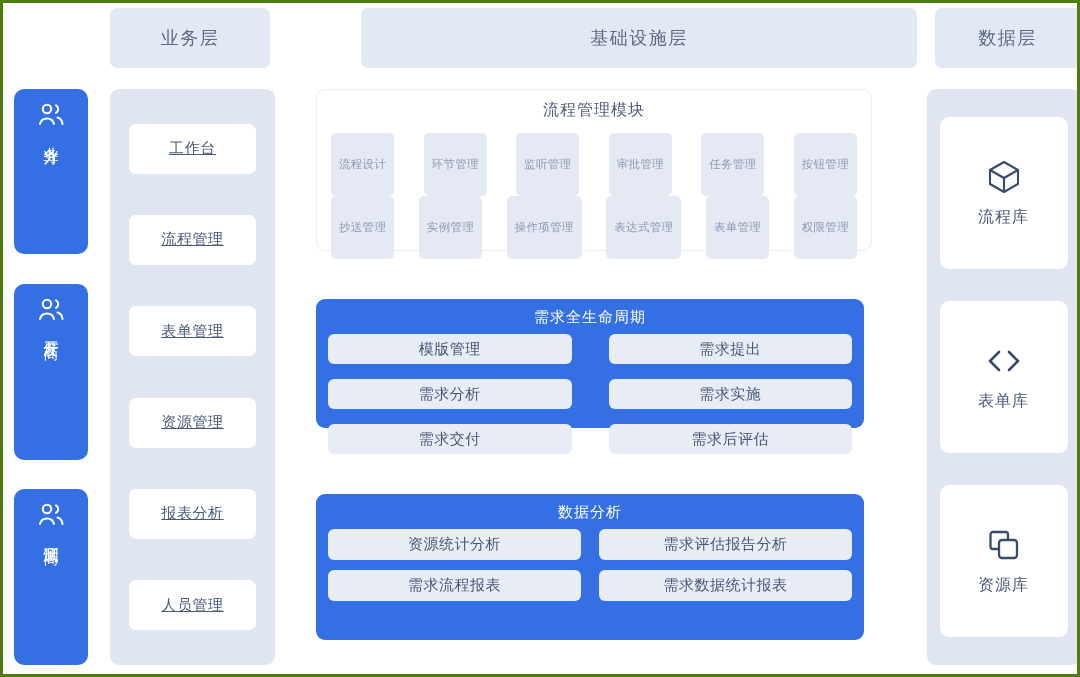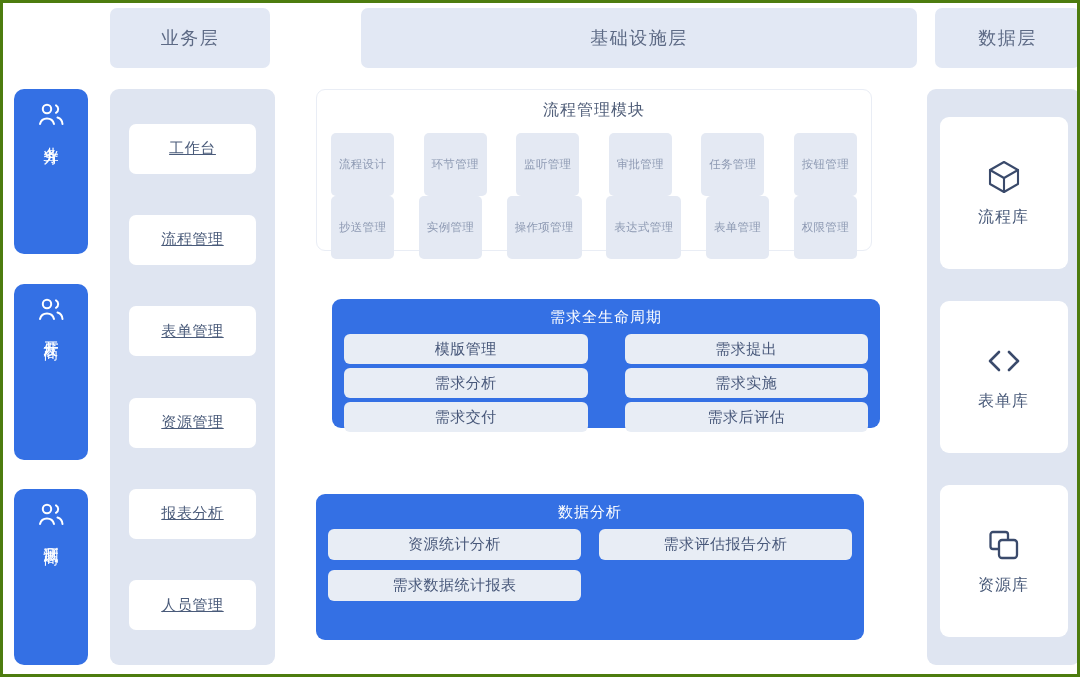--- a/index.html
+++ b/index.html
@@ -149,33 +149,33 @@
 
   
   .blue-panel {
     position: absolute;
     left: 0;
     width: 548px;
     background: #3470e4;
     border-radius: 9px;
     padding: 9px 12px 12px;
   }
-  #lifecycle-panel { top: 210px; height: 129px; margin-left: 16px; }
+  #lifecycle-panel { top: 210px; height: 129px; }
   #analysis-panel  { top: 405px; height: 146px; }
   .blue-title {
     text-align: center;
     color: #ffffff;
     font-size: 15px;
     letter-spacing: 1px;
     margin-bottom: 7px;
   }
   .blue-grid {
     display: grid;
     grid-template-columns: 1fr 1fr;
-    gap: 4px 37px;
+    gap: 15px 37px;
   }
   .blue-btn {
     background: #e8edf5;
     border-radius: 6px;
     height: 30px;
     display: flex;
     align-items: center;
     justify-content: center;
     color: #48587a;
     font-size: 15px;
@@ -309,20 +309,21 @@
         <div class="blue-btn">需求交付</div>
         <div class="blue-btn">需求后评估</div>
       </div>
     </div>
 
     <div class="blue-panel" id="analysis-panel">
       <div class="blue-title">数据分析</div>
       <div class="blue-grid">
         <div class="blue-btn">资源统计分析</div>
         <div class="blue-btn">需求评估报告分析</div>
+        <div class="blue-btn">需求流程报表</div>
         <div class="blue-btn">需求数据统计报表</div>
       </div>
     </div>
   </div>
 
   <div id="data-panel">
 
     <div class="data-card">
       <span class="data-icon">
         <svg viewBox="0 0 36 36" fill="none" stroke="currentColor" stroke-width="2.1" stroke-linecap="round" stroke-linejoin="round">

